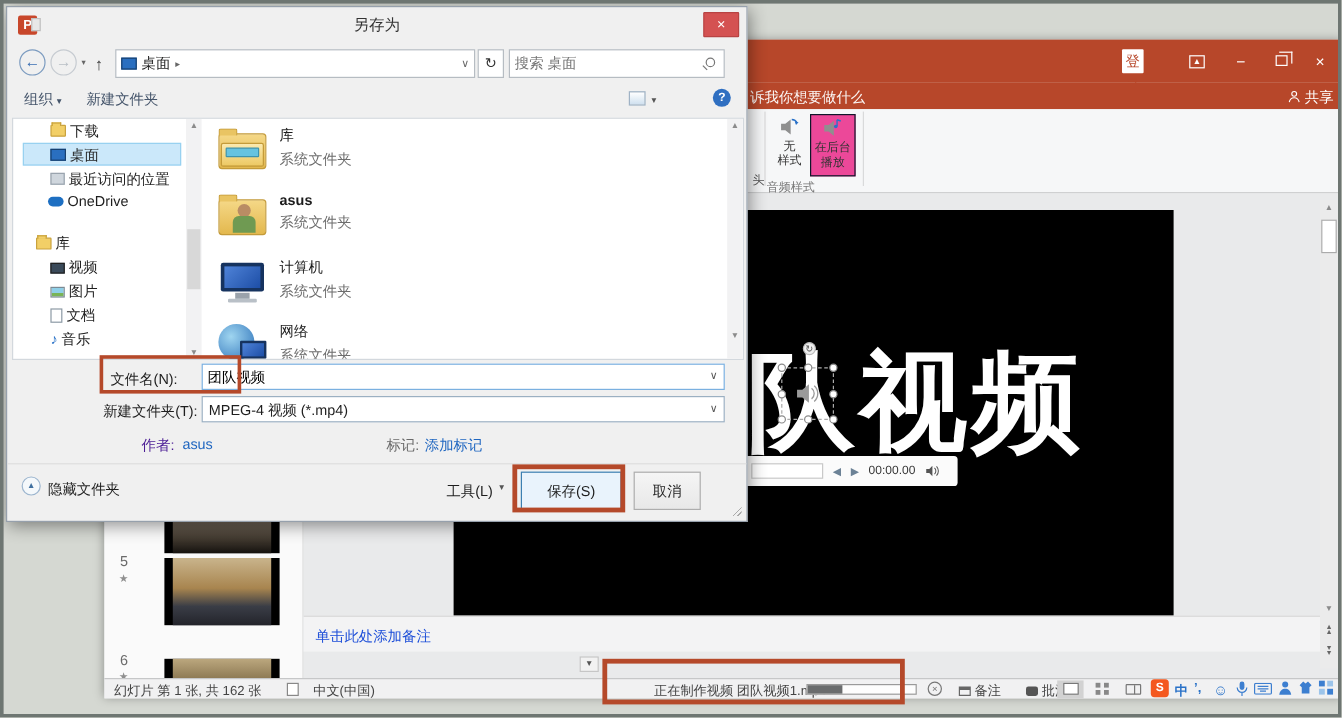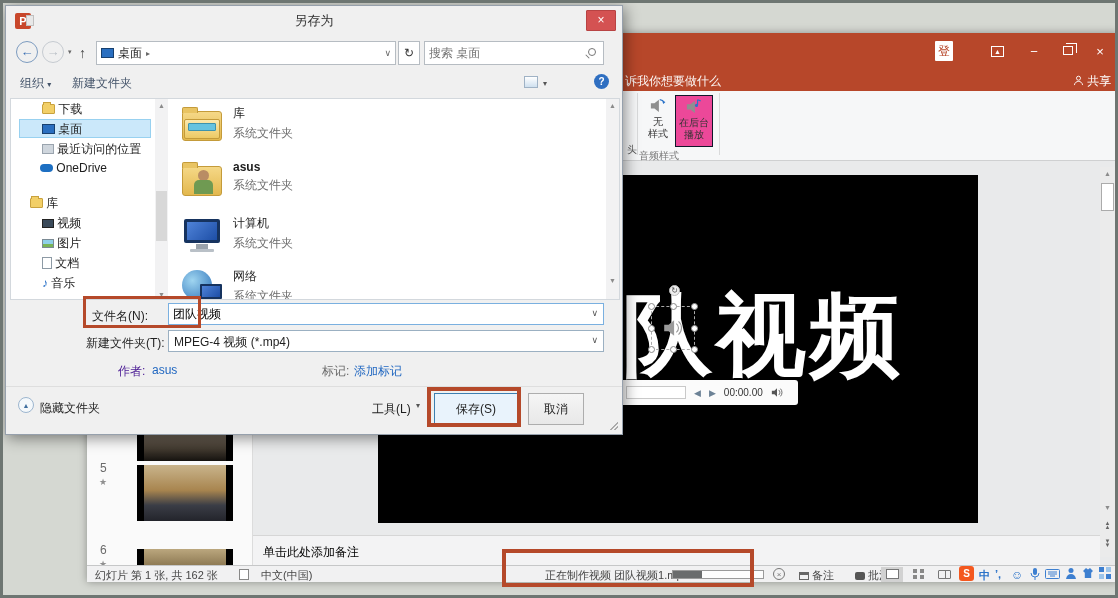--- a/index.html
+++ b/index.html
@@ -42,22 +42,22 @@
   .dblarrow{line-height:4px;padding-top:3px}
   .dblarrow span{display:block;font-size:6px;color:#666}
   
   .thumbs{position:absolute;left:0;top:402px;width:166px;height:130px;background:#fafafa;border-right:1px solid #dcdcdc}
   .tnum{position:absolute;font-size:12px;color:#6a6a6a}
   .tstar{position:absolute;font-size:9px;color:#8f8f8f}
   .photo{position:absolute;left:50px;width:96px;background:#000}
   .photo .inner{position:absolute;left:7px;right:7px;top:0;bottom:0}
   .collapse{position:absolute;left:396px;top:514px;width:16px;height:13px;background:#f2f2f2;border:1px solid #c6c6c6;
     color:#555;font-size:7px;text-align:center;line-height:11px}
-  .notes{position:absolute;left:166px;top:502px;width:847px;height:30px;background:#f3f3f4;border-top:1px solid #d6d6d6;
-    color:#000000;padding:8px 0 0 10px}
+  .notes{position:absolute;left:166px;top:480px;width:847px;height:30px;background:#f3f3f4;border-top:1px solid #d6d6d6;
+    color:#1d4ed8;padding:8px 0 0 10px}
   
   .status{position:absolute;left:0;top:532px;width:1031px;height:17px;background:#f1f1f2;border-top:1px solid #c6c7c8;font-size:11px;color:#444}
   .st{position:absolute;top:2px}
   .ptrack{position:absolute;left:585px;top:4px;width:92px;height:9px;background:#fdfdfd;border:1px solid #9a9a9a}
   .pfill{height:100%;background:var(--progressfill)}
   .cancelcircle{position:absolute;left:686px;top:2px;width:12px;height:12px;border:1px solid #777;border-radius:50%;
     color:#777;font-size:8px;line-height:11px;text-align:center}
   .vicon{position:absolute;top:1px;width:22px;height:15px;text-align:center}
   .vicon.sel{background:#d2d2d2}
   .vnormal{display:inline-block;width:13px;height:10px;border:1px solid #777;background:#fff;margin-top:2px}

